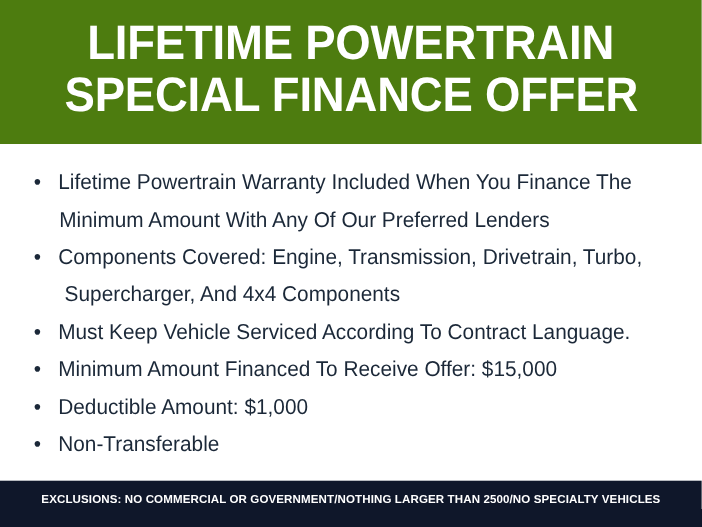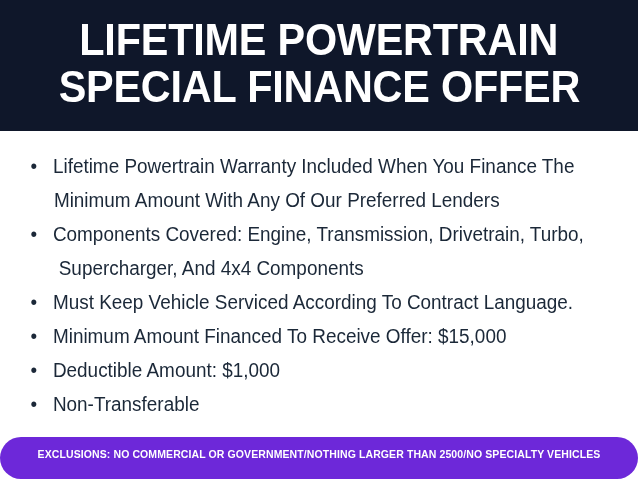--- a/index.html
+++ b/index.html
@@ -17,21 +17,21 @@
     position: relative;
     width: 638px;
     height: 479px;
     background: #ffffff;
     display: flex;
     flex-direction: column;
   }
 
   
   .header-band {
-    background: #0f172a;
+    background: #4d7c0f;
     height: 131px;
     box-sizing: border-box;
     padding-top: 16px;
     display: flex;
     flex-direction: column;
     align-items: center;
     justify-content: flex-start;
   }
   .title-line {
     color: #ffffff;
@@ -83,28 +83,27 @@
   .bullet-cont {
     display: block;
     padding-left: 1px;
   }
   .bullet-cont.extra-indent {
     padding-left: 6px;
   }
 
   
   .footer-band {
-    background: #6d28d9;
+    background: #0f172a;
     height: 42px;
     display: flex;
     align-items: center;
     justify-content: center;
     box-sizing: border-box;
     padding-bottom: 8px;
-    border-radius: 21px;
   }
   .footer-text {
     color: #ffffff;
     font-family: "Liberation Sans Narrow", "Liberation Sans", sans-serif;
     font-weight: bold;
     font-size: 10.5px;
     line-height: 14px;
     letter-spacing: 0.1px;
     white-space: nowrap;
     text-align: center;

